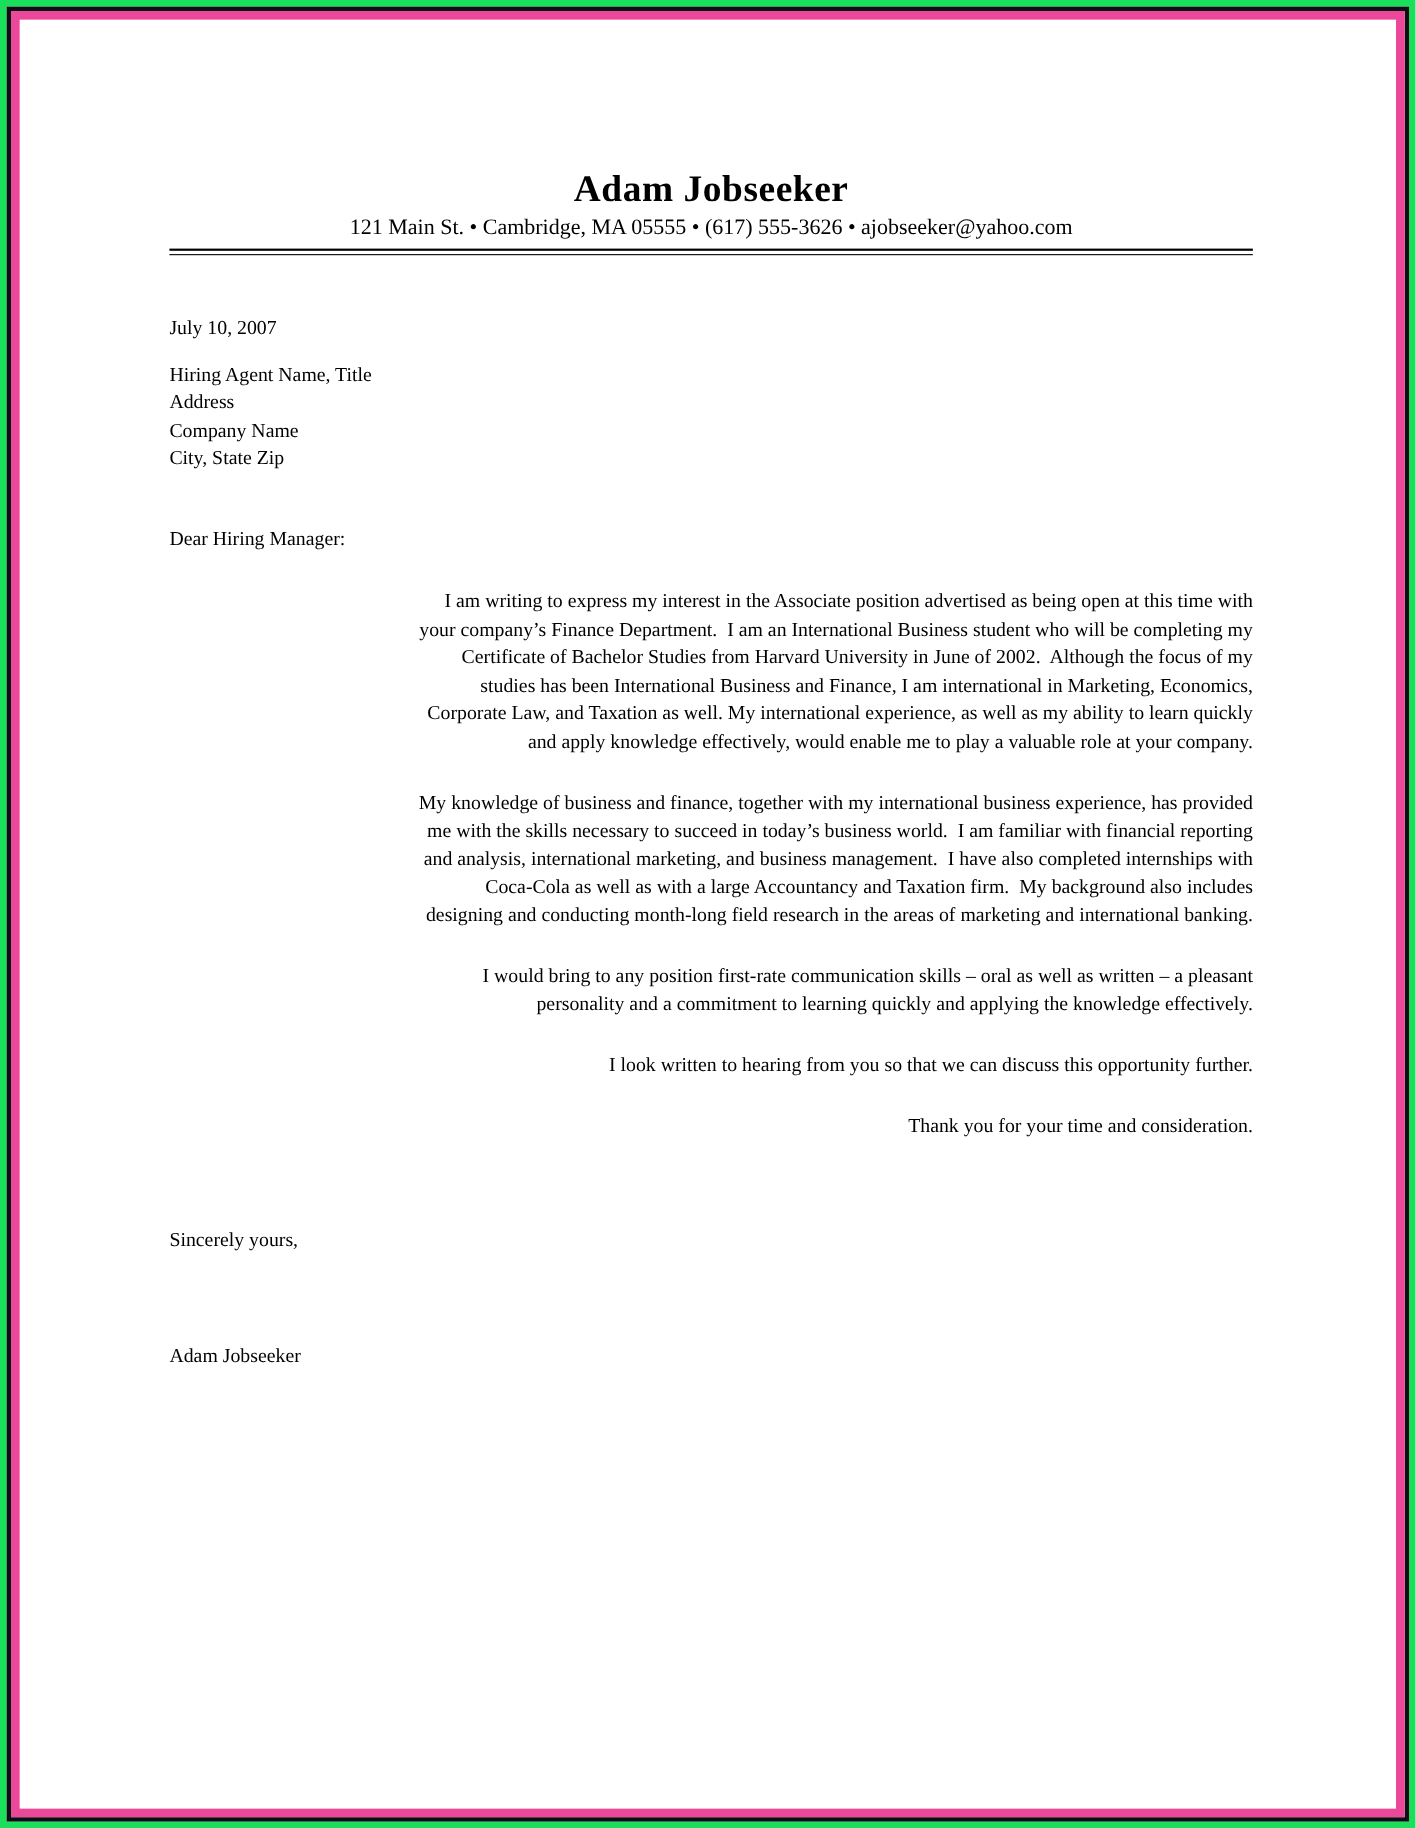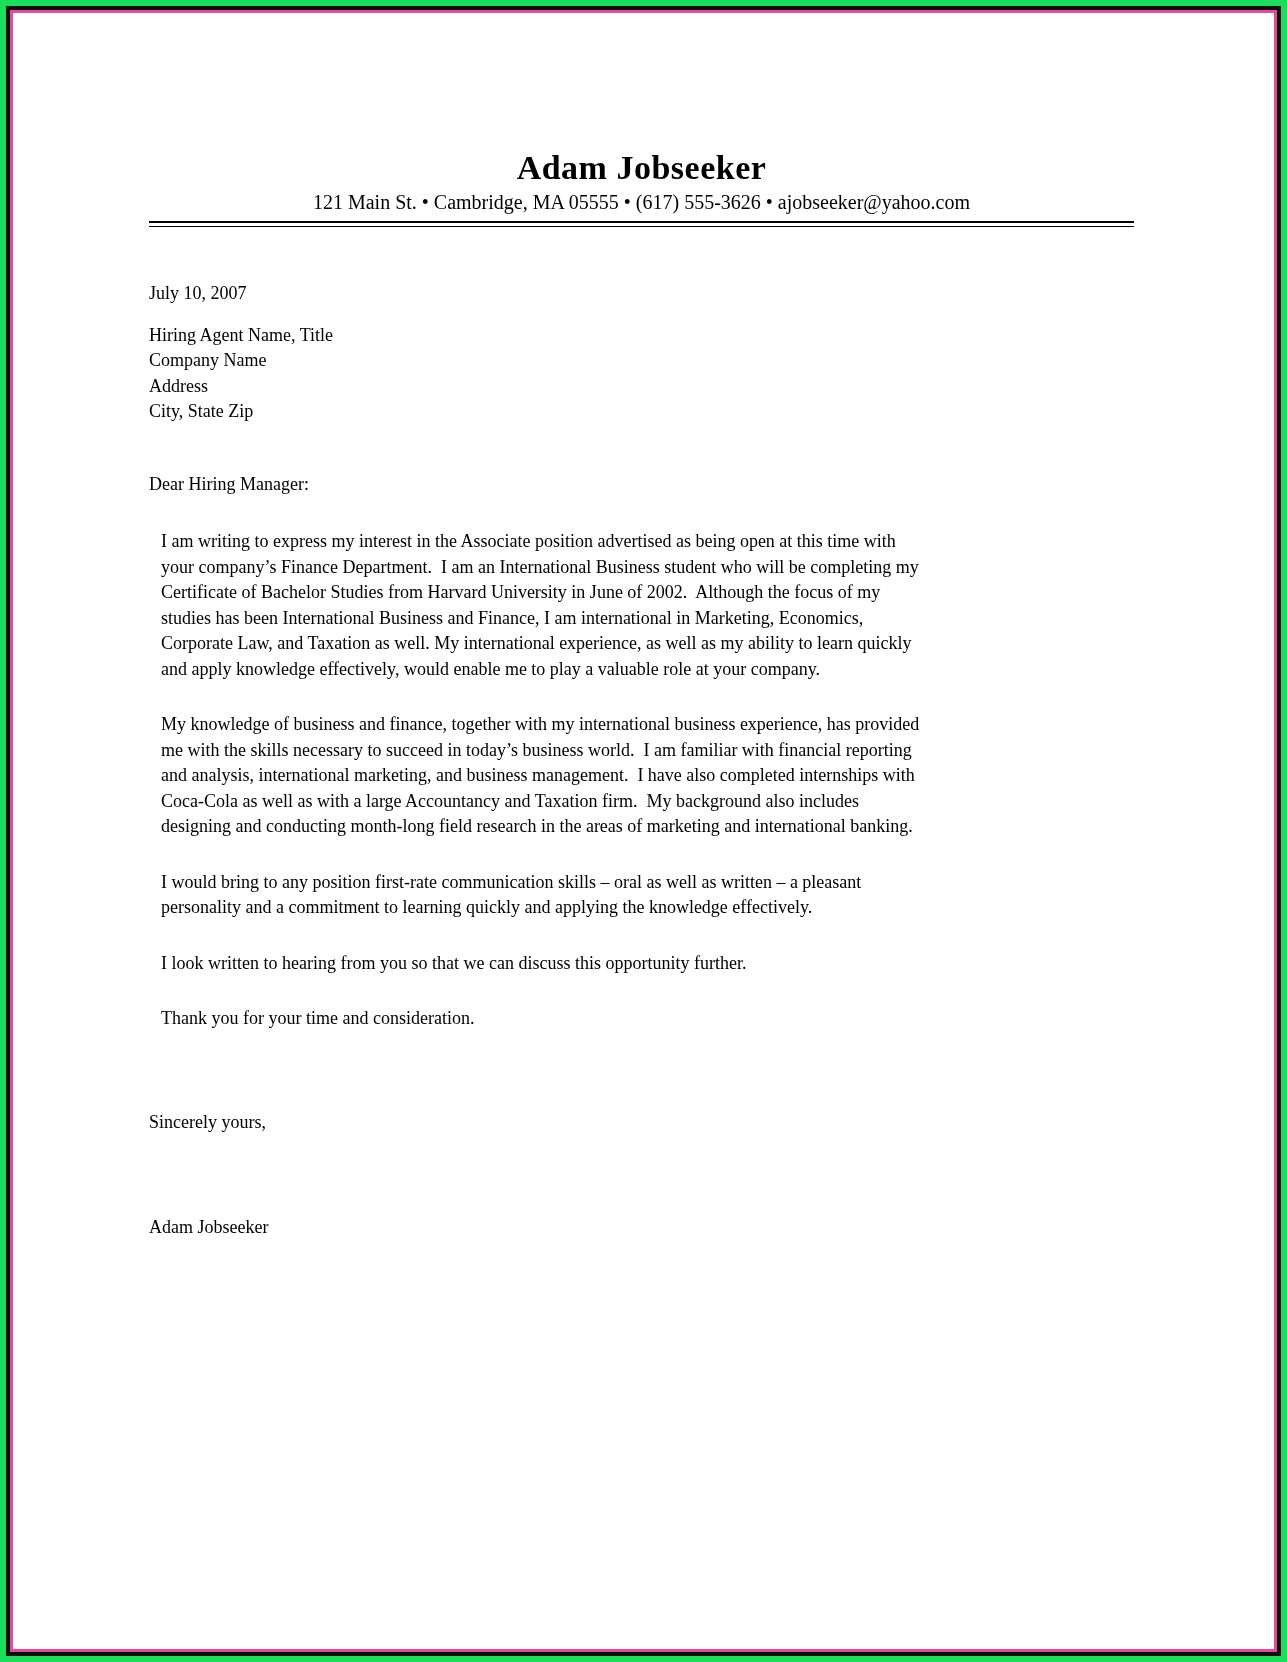--- a/index.html
+++ b/index.html
@@ -16,21 +16,21 @@
   .frame-dark {
     box-sizing: border-box;
     width: 100%;
     height: 100%;
     border: 4px solid #0a0f14;
   }
   .frame-blue {
     box-sizing: border-box;
     width: 100%;
     height: 100%;
-    border: 3px solid #ec4899;
+    border: 8px solid #ec4899;
   }
   .page {
     box-sizing: border-box;
     width: 100%;
     height: 100%;
     background: #ffffff;
     color: #000000;
     font-family: "Liberation Serif", serif;
     padding: 136px 100px 40px 136px;
     overflow: hidden;
@@ -69,21 +69,22 @@
     white-space: pre-wrap;
   }
   .recipient-block {
     margin-top: 16px;
   }
   .salutation {
     margin-top: 47px;
     margin-bottom: 32px;
   }
   .paragraph {
-    margin: 0 0 30px 12px;
+    margin: 0 0 30px 0;
+    text-align: right;
   }
   .paragraph .line,
   .recipient-block .line {
     white-space: pre-wrap;
   }
   .closing {
     margin-top: 78px;
   }
   .signature-name {
     margin-top: 80px;
@@ -103,22 +104,22 @@
         </div>
 
         <div class="header-rule"></div>
 
         <div class="letter-body">
 
           <div class="date-line">July 10, 2007</div>
 
           <div class="recipient-block">
               <div class="line">Hiring Agent Name, Title</div>
+              <div class="line">Address</div>
               <div class="line">Company Name</div>
-              <div class="line">Address</div>
               <div class="line">City, State Zip</div>
             </div>
 
           <div class="salutation">Dear Hiring Manager:</div>
 
           <div>
               <div class="paragraph">
                 <div class="line">I am writing to express my interest in the Associate position advertised as being open at this time with</div>
                 <div class="line">your company’s Finance Department.  I am an International Business student who will be completing my</div>
                 <div class="line">Certificate of Bachelor Studies from Harvard University in June of 2002.  Although the focus of my</div>

